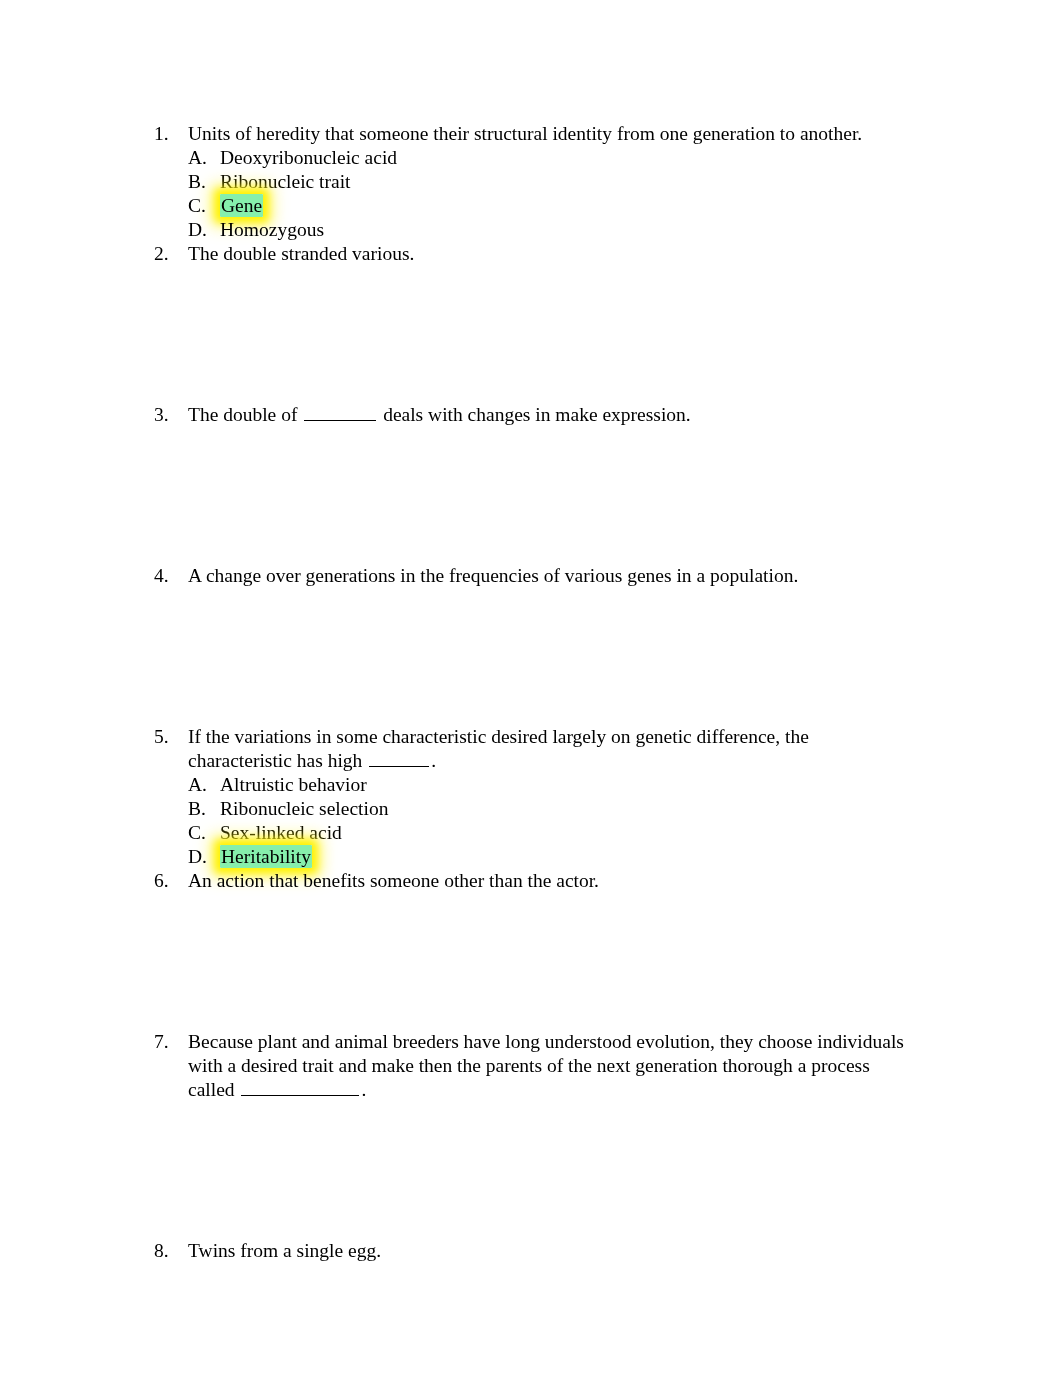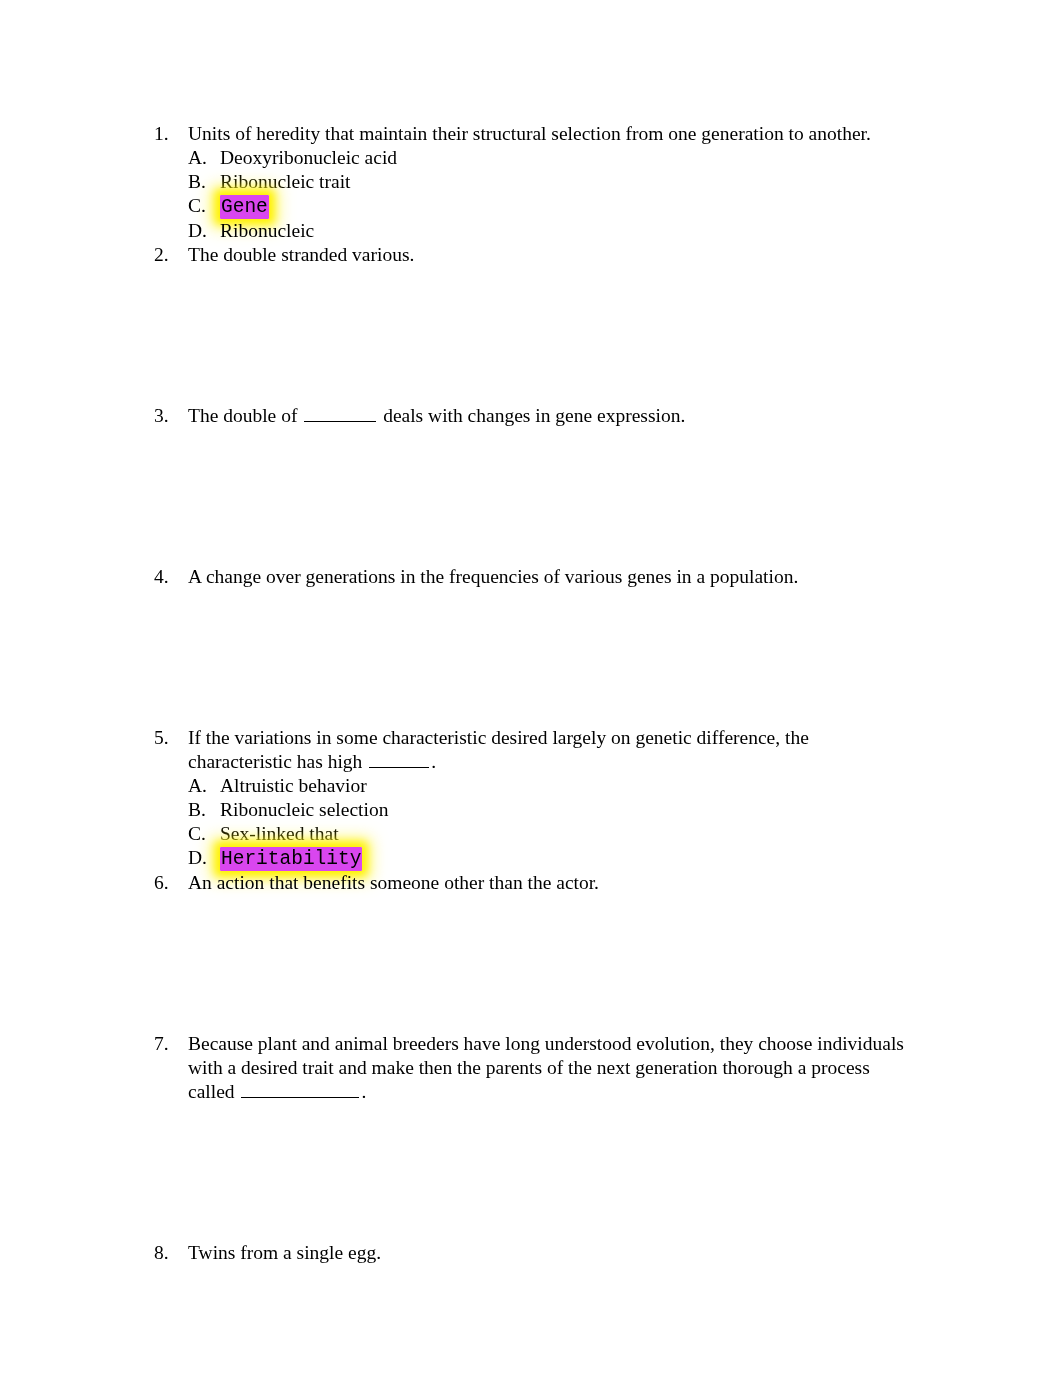--- a/index.html
+++ b/index.html
@@ -66,25 +66,24 @@
     top: 0;
     width: 28px;
     font-size: 19.5px;
     line-height: 24px;
   }
   .choice-text {
     display: inline;
     margin-top: 28px;
   }
   .choice-text.hl {
-    background: #d946ef;
+    background: #86efac;
     box-shadow: 0 0 9px 5px #fff200, 0 0 16px 9px rgba(255,242,0,0.55);
     border-radius: 1px;
     padding: 1px 1px;
-    font-family: Liberation Mono, monospace;
   }
 
   
   .blank {
     display: inline-block;
     border-bottom: 1.6px solid #000;
     vertical-align: baseline;
     height: 0.82em;
     margin: 0 2px;
   }
@@ -97,54 +96,54 @@
 </style>
 </head>
 <body>
 
 <div class="page">
   <div class="content">
 
     <div class="q-block">
       <div class="q-item">
         <span class="q-num">1.</span>
-        <span class="q-text">Units of heredity that maintain their structural selection from one generation to another.</span>
+        <span class="q-text">Units of heredity that someone their structural identity from one generation to another.</span>
       </div>
       <ul class="choices">
         <li class="choice">
           <span class="choice-letter">A.</span>
           <span class="choice-text">Deoxyribonucleic acid</span>
         </li>
         <li class="choice">
           <span class="choice-letter">B.</span>
           <span class="choice-text">Ribonucleic trait</span>
         </li>
         <li class="choice">
           <span class="choice-letter">C.</span>
           <span class="choice-text hl">Gene</span>
         </li>
         <li class="choice">
           <span class="choice-letter">D.</span>
-          <span class="choice-text">Ribonucleic</span>
+          <span class="choice-text">Homozygous</span>
         </li>
       </ul>
     </div>
 
     <div class="q-block">
       <div class="q-item">
         <span class="q-num">2.</span>
         <span class="q-text">The double stranded various.</span>
       </div>
       <div class="gap" style="height:137px"></div>
     </div>
 
     <div class="q-block">
       <div class="q-item">
         <span class="q-num">3.</span>
-        <span class="q-text"><span>The double of </span><span class="blank med"></span><span> deals with changes in gene expression.</span></span>
+        <span class="q-text"><span>The double of </span><span class="blank med"></span><span> deals with changes in make expression.</span></span>
       </div>
       <div class="gap" style="height:137px"></div>
     </div>
 
     <div class="q-block">
       <div class="q-item">
         <span class="q-num">4.</span>
         <span class="q-text">A change over generations in the frequencies of various genes in a population.</span>
       </div>
       <div class="gap" style="height:137px"></div>
@@ -159,21 +158,21 @@
         <li class="choice">
           <span class="choice-letter">A.</span>
           <span class="choice-text">Altruistic behavior</span>
         </li>
         <li class="choice">
           <span class="choice-letter">B.</span>
           <span class="choice-text">Ribonucleic selection</span>
         </li>
         <li class="choice">
           <span class="choice-letter">C.</span>
-          <span class="choice-text">Sex-linked that</span>
+          <span class="choice-text">Sex-linked acid</span>
         </li>
         <li class="choice">
           <span class="choice-letter">D.</span>
           <span class="choice-text hl">Heritability</span>
         </li>
       </ul>
     </div>
 
     <div class="q-block">
       <div class="q-item">

